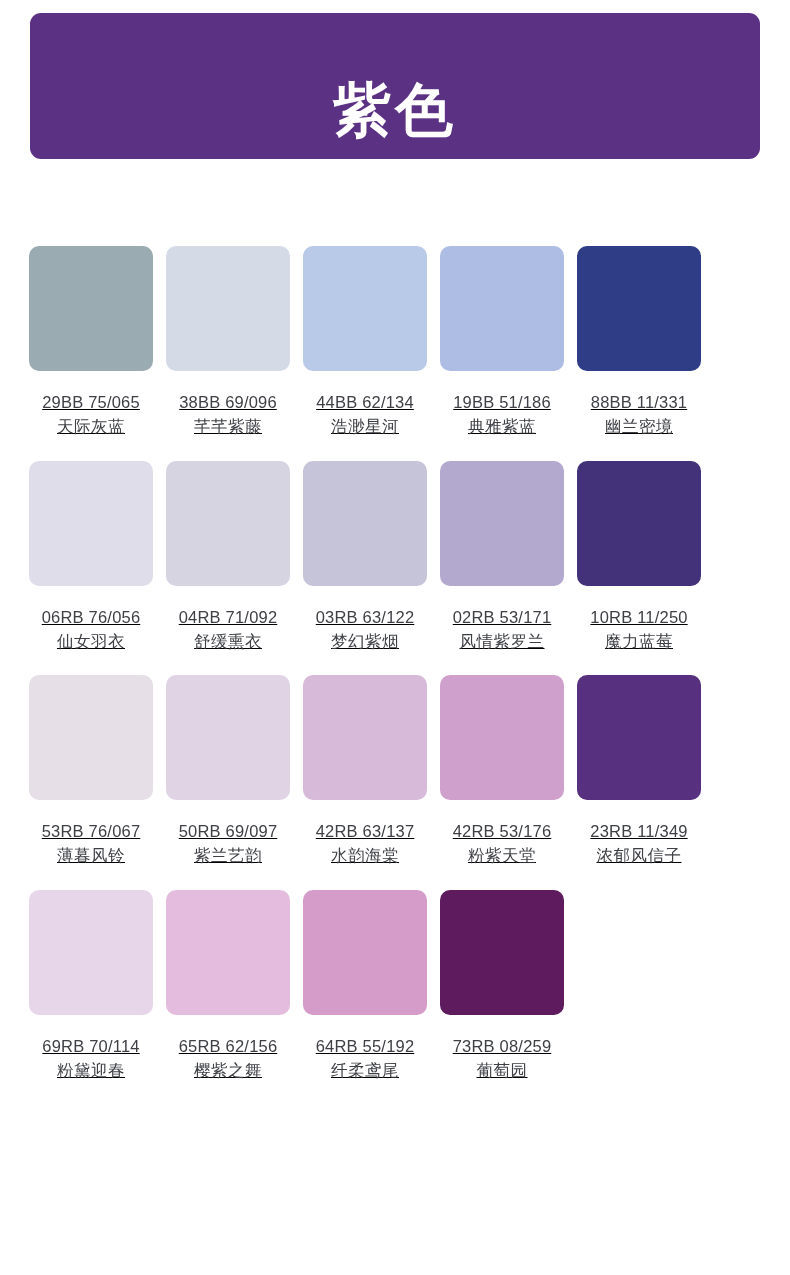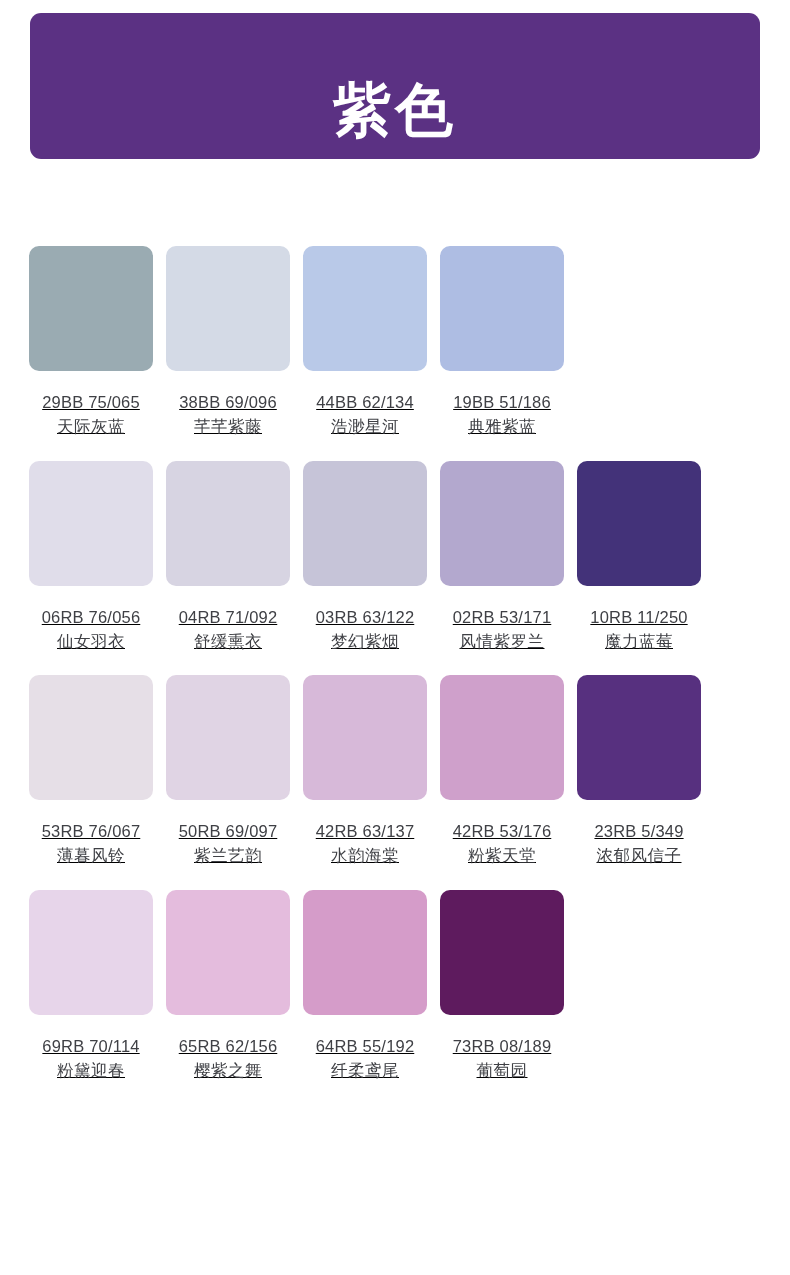--- a/index.html
+++ b/index.html
@@ -109,20 +109,25 @@
         <div class="cell">
           <div class="chip" style="background: rgb(185, 201, 232);"></div>
           <div class="code">44BB 62/134</div>
           <div class="cname">浩渺星河</div>
         </div>
         <div class="cell">
           <div class="chip" style="background: rgb(174, 189, 227);"></div>
           <div class="code">19BB 51/186</div>
           <div class="cname">典雅紫蓝</div>
         </div>
+        <div class="cell">
+          <div class="chip" style="background: rgb(46, 61, 133);"></div>
+          <div class="code">88BB 11/331</div>
+          <div class="cname">幽兰密境</div>
+        </div>
       </div>
       <div class="row">
         <div class="cell">
           <div class="chip" style="background: rgb(224, 221, 234);"></div>
           <div class="code">06RB 76/056</div>
           <div class="cname">仙女羽衣</div>
         </div>
         <div class="cell">
           <div class="chip" style="background: rgb(215, 212, 226);"></div>
           <div class="code">04RB 71/092</div>
@@ -160,21 +165,21 @@
           <div class="code">42RB 63/137</div>
           <div class="cname">水韵海棠</div>
         </div>
         <div class="cell">
           <div class="chip" style="background: rgb(207, 160, 203);"></div>
           <div class="code">42RB 53/176</div>
           <div class="cname">粉紫天堂</div>
         </div>
         <div class="cell">
           <div class="chip" style="background: rgb(87, 48, 127);"></div>
-          <div class="code">23RB 5/349</div>
+          <div class="code">23RB 11/349</div>
           <div class="cname">浓郁风信子</div>
         </div>
       </div>
       <div class="row">
         <div class="cell">
           <div class="chip" style="background: rgb(231, 213, 234);"></div>
           <div class="code">69RB 70/114</div>
           <div class="cname">粉黛迎春</div>
         </div>
         <div class="cell">
@@ -182,19 +187,19 @@
           <div class="code">65RB 62/156</div>
           <div class="cname">樱紫之舞</div>
         </div>
         <div class="cell">
           <div class="chip" style="background: rgb(213, 156, 201);"></div>
           <div class="code">64RB 55/192</div>
           <div class="cname">纤柔鸢尾</div>
         </div>
         <div class="cell">
           <div class="chip" style="background: rgb(94, 27, 94);"></div>
-          <div class="code">73RB 08/189</div>
+          <div class="code">73RB 08/259</div>
           <div class="cname">葡萄园</div>
         </div>
       </div>
     </div>
 
 </div>
 
 </body></html>

